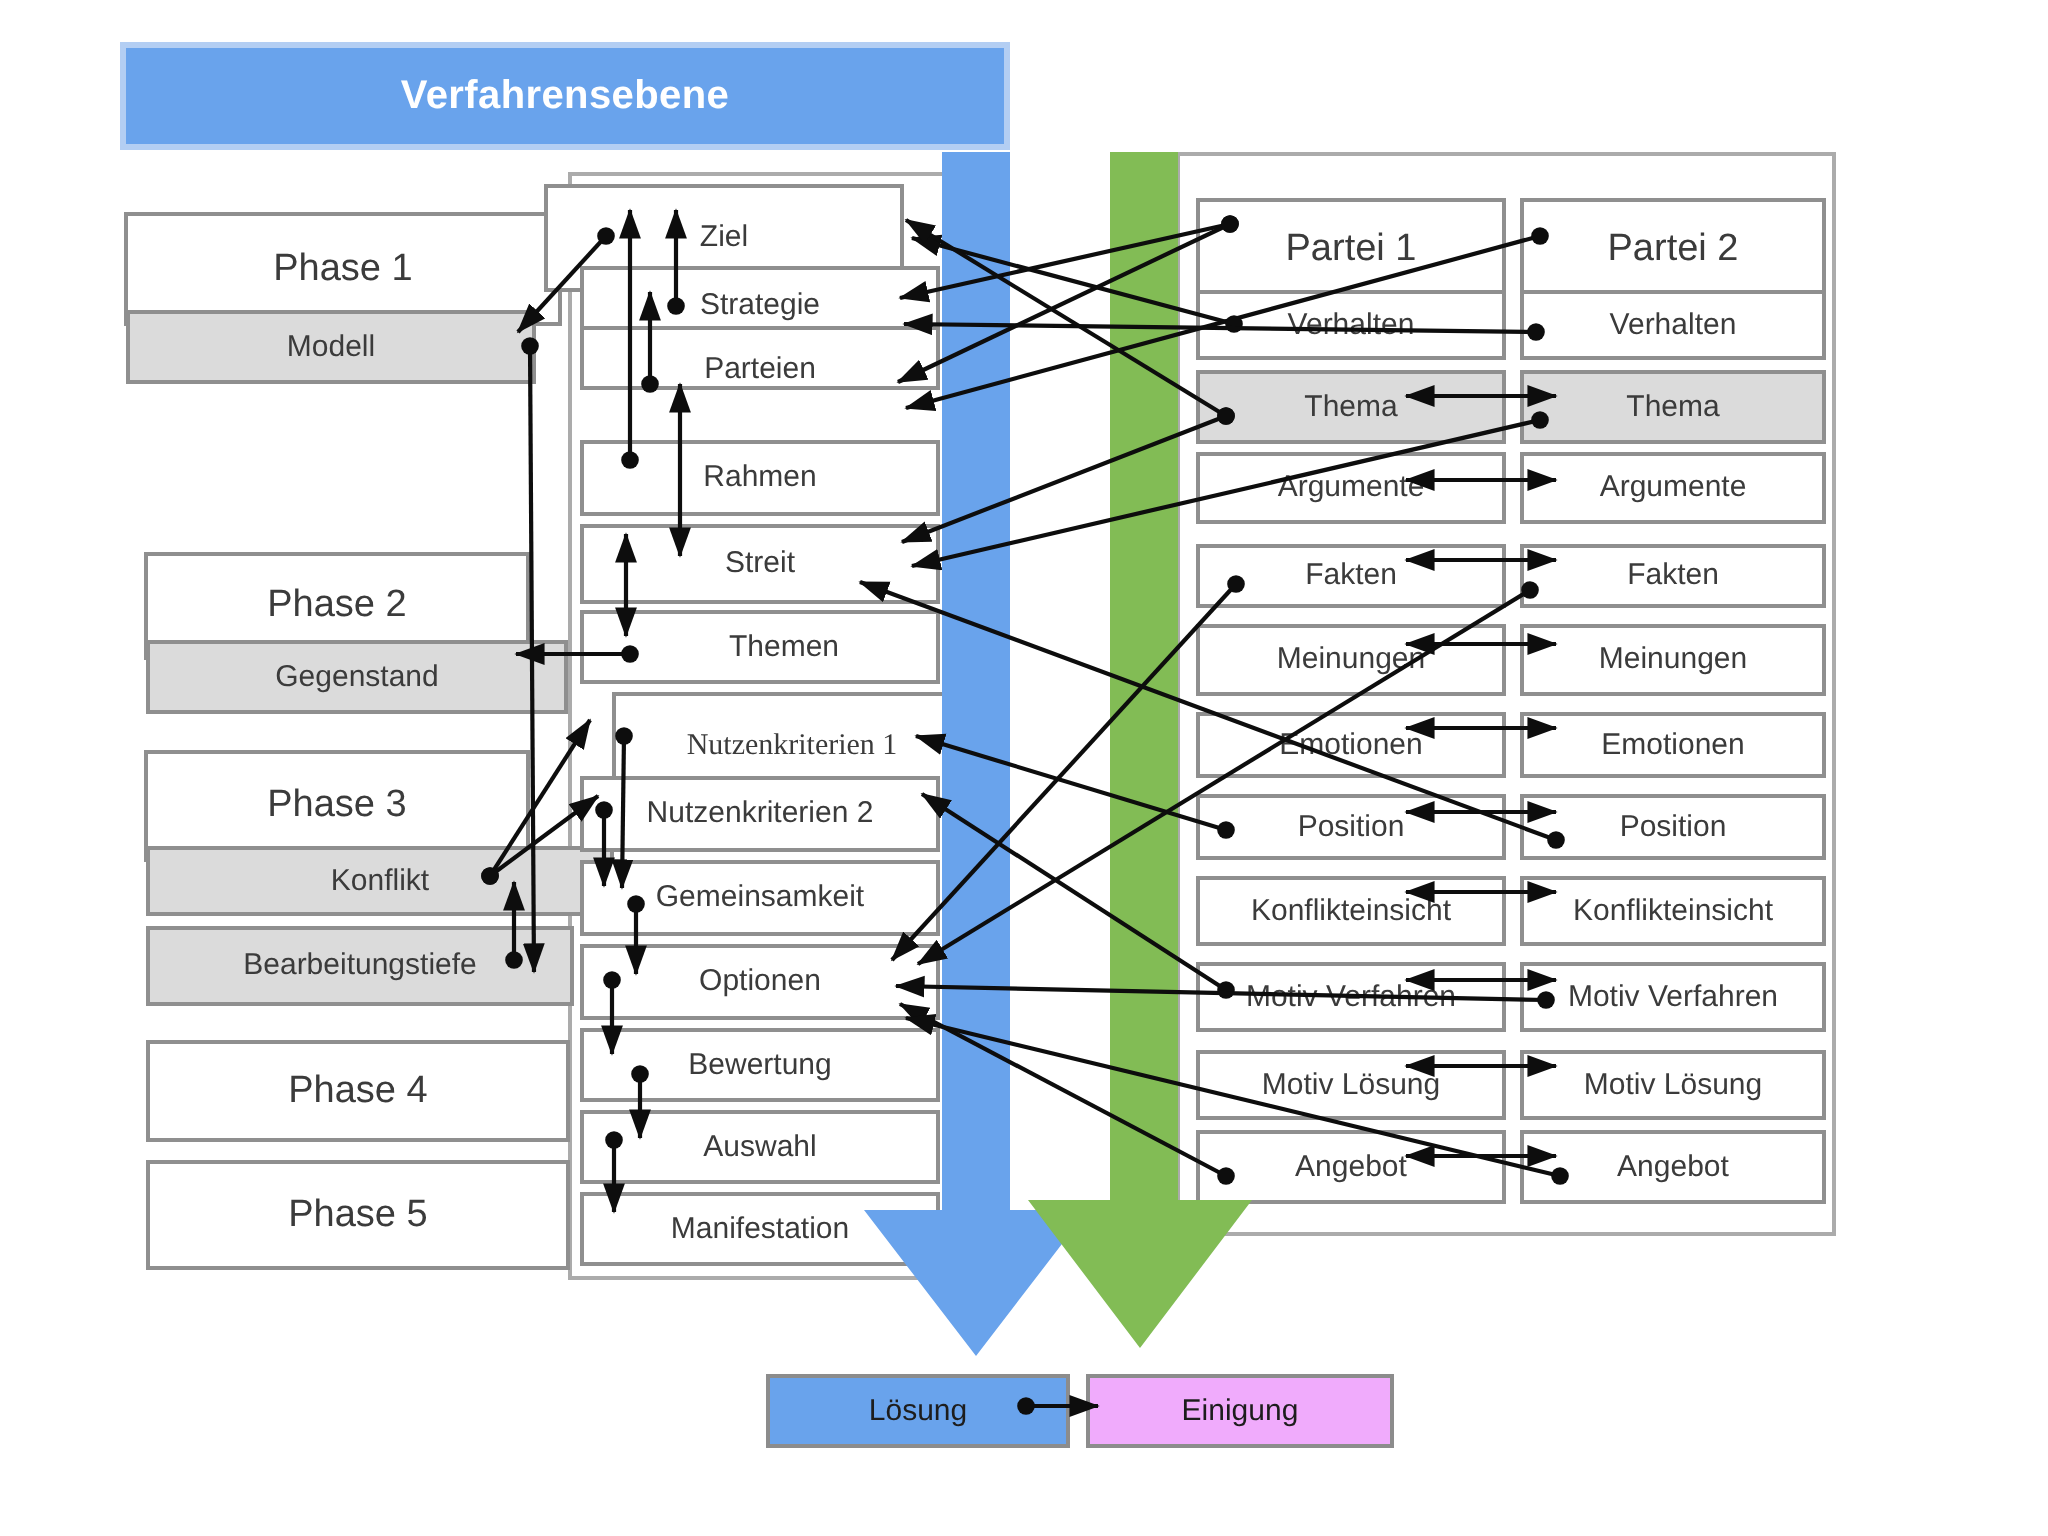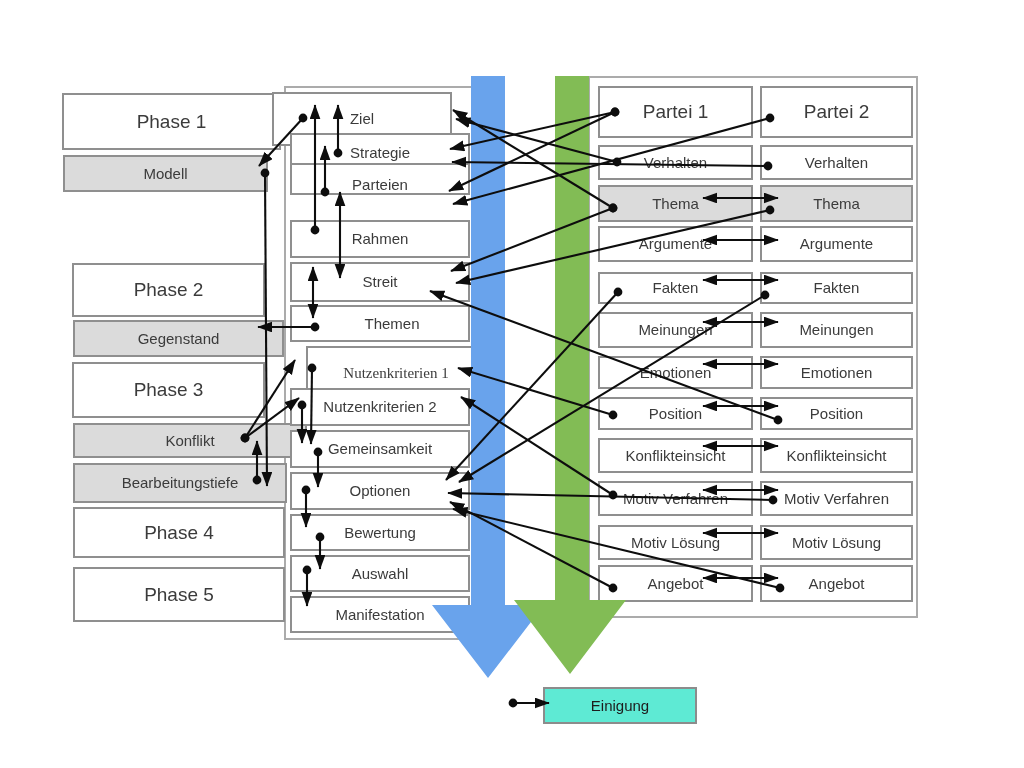--- a/index.html
+++ b/index.html
@@ -8,29 +8,32 @@
   .hdr{position:absolute;display:flex;align-items:center;justify-content:center;
        color:#ffffff;font-weight:bold;font-size:20px;letter-spacing:.2px;}
   .hdr-blue{left:60px;top:21px;width:445px;height:54px;background:#69A3EC;border:3px solid #B3CEF3;box-sizing:border-box;}
   .hdr-green{left:555px;top:21px;width:447px;height:56px;background:#82BC55;border:3px solid #C9E2AE;box-sizing:border-box;}
   .outer{position:absolute;border:2px solid #ABABAB;box-sizing:border-box;background:transparent;}
   .bx{position:absolute;display:flex;align-items:center;justify-content:center;box-sizing:border-box;
       color:#3b3b3b;text-align:center;line-height:1.05;}
   .bx-white{background:#ffffff;border:2px solid #8F8F8F;}
   .bx-gray{background:#DBDBDB;border:2px solid #8F8F8F;}
   .bx-blue{background:#69A3EC;border:2px solid #8C8C8C;color:#1d1d1d;}
-  .bx-green{background:#5eead4;border:2px solid #8C8C8C;color:#1d1d1d;}
-  .fs-lg{font-size:19px;}
+  .bx-green{background:#f0abfc;border:2px solid #8C8C8C;color:#1d1d1d;}
+  .fs-lg{font-size:19px;margin-top:13px;}
   .fs-md{font-size:15px;}
   svg#overlay{position:absolute;left:0;top:0;width:1024px;height:768px;pointer-events:none;}
 </style>
 </head>
 <body>
 
 <div id="stage">
+  <div class="hdr hdr-blue">
+    <span>Verfahrensebene</span>
+  </div>
 
   <div id="boxes">
       <div class="outer" style="left: 284px; top: 86px; width: 191px; height: 554px;"></div>
       <div class="outer" style="left: 588px; top: 76px; width: 330px; height: 542px;"></div>
       <div class="bx bx-white fs-lg" style="left: 62px; top: 93px; width: 219px; height: 57px;">
         <span>Phase 1</span>
       </div>
       <div class="bx bx-gray fs-md" style="left: 63px; top: 155px; width: 205px; height: 37px;">
         <span>Modell</span>
       </div>
@@ -161,20 +164,23 @@
         <span>Motiv Lösung</span>
       </div>
       <div class="bx bx-white fs-md" style="left: 598px; top: 565px; width: 155px; height: 37px;">
         <span>Angebot</span>
       </div>
       <div class="bx bx-white fs-md" style="left: 760px; top: 565px; width: 153px; height: 37px;">
         <span>Angebot</span>
       </div>
     </div>
 
+  <div class="bx bx-blue fs-md" id="solution-box" style="left: 383px; top: 687px; width: 152px; height: 37px;">
+    <span>Lösung</span>
+  </div>
   <div class="bx bx-green fs-md" id="agreement-box" style="left: 543px; top: 687px; width: 154px; height: 37px;">
     <span>Einigung</span>
   </div>
 
   <svg id="overlay" viewBox="0 0 1024 768">
     <defs>
       <marker id="ah" markerWidth="7.5" markerHeight="6" refX="6.8" refY="2.6" orient="auto" markerUnits="strokeWidth">
         <path d="M0,0 L7.2,2.6 L0,5.2 Z" fill="#0d0d0d"></path>
       </marker>
       <marker id="ahr" markerWidth="7.5" markerHeight="6" refX="6.8" refY="2.6" orient="auto-start-reverse" markerUnits="strokeWidth">

